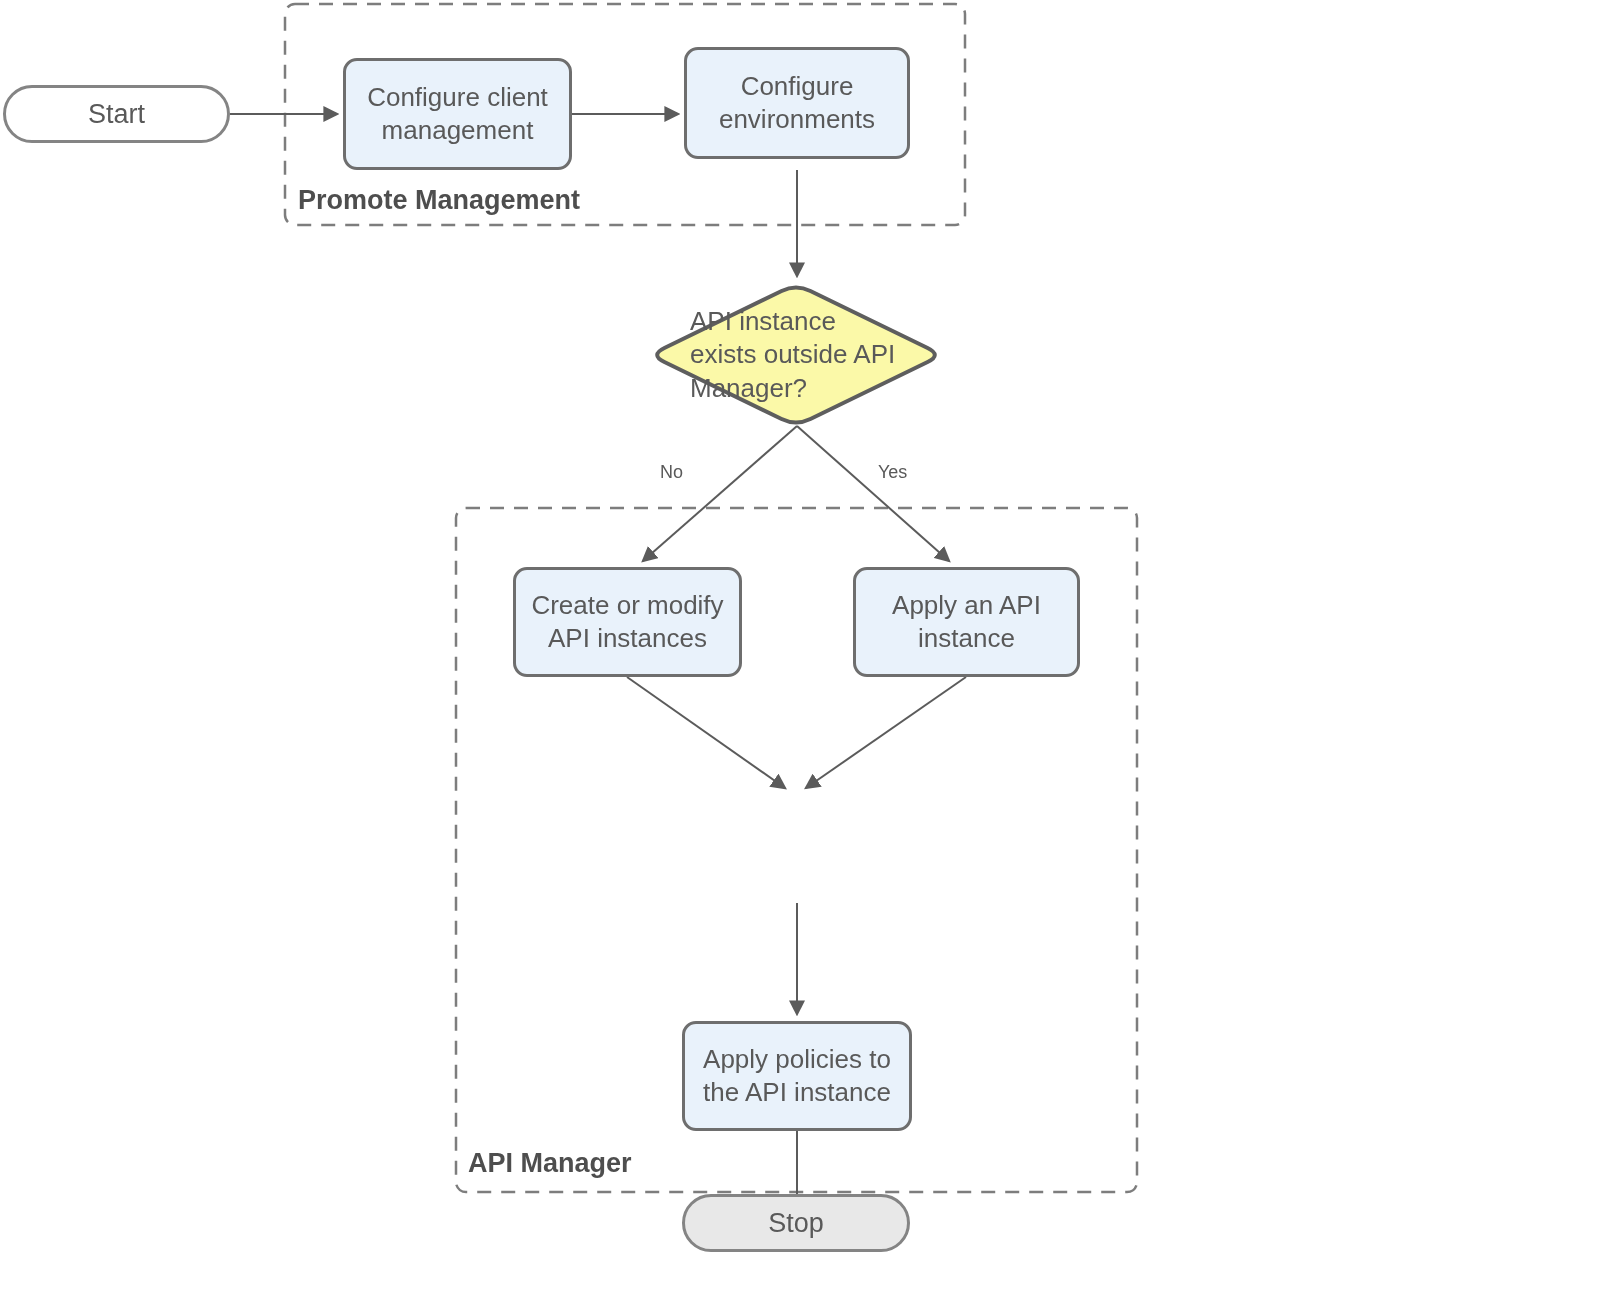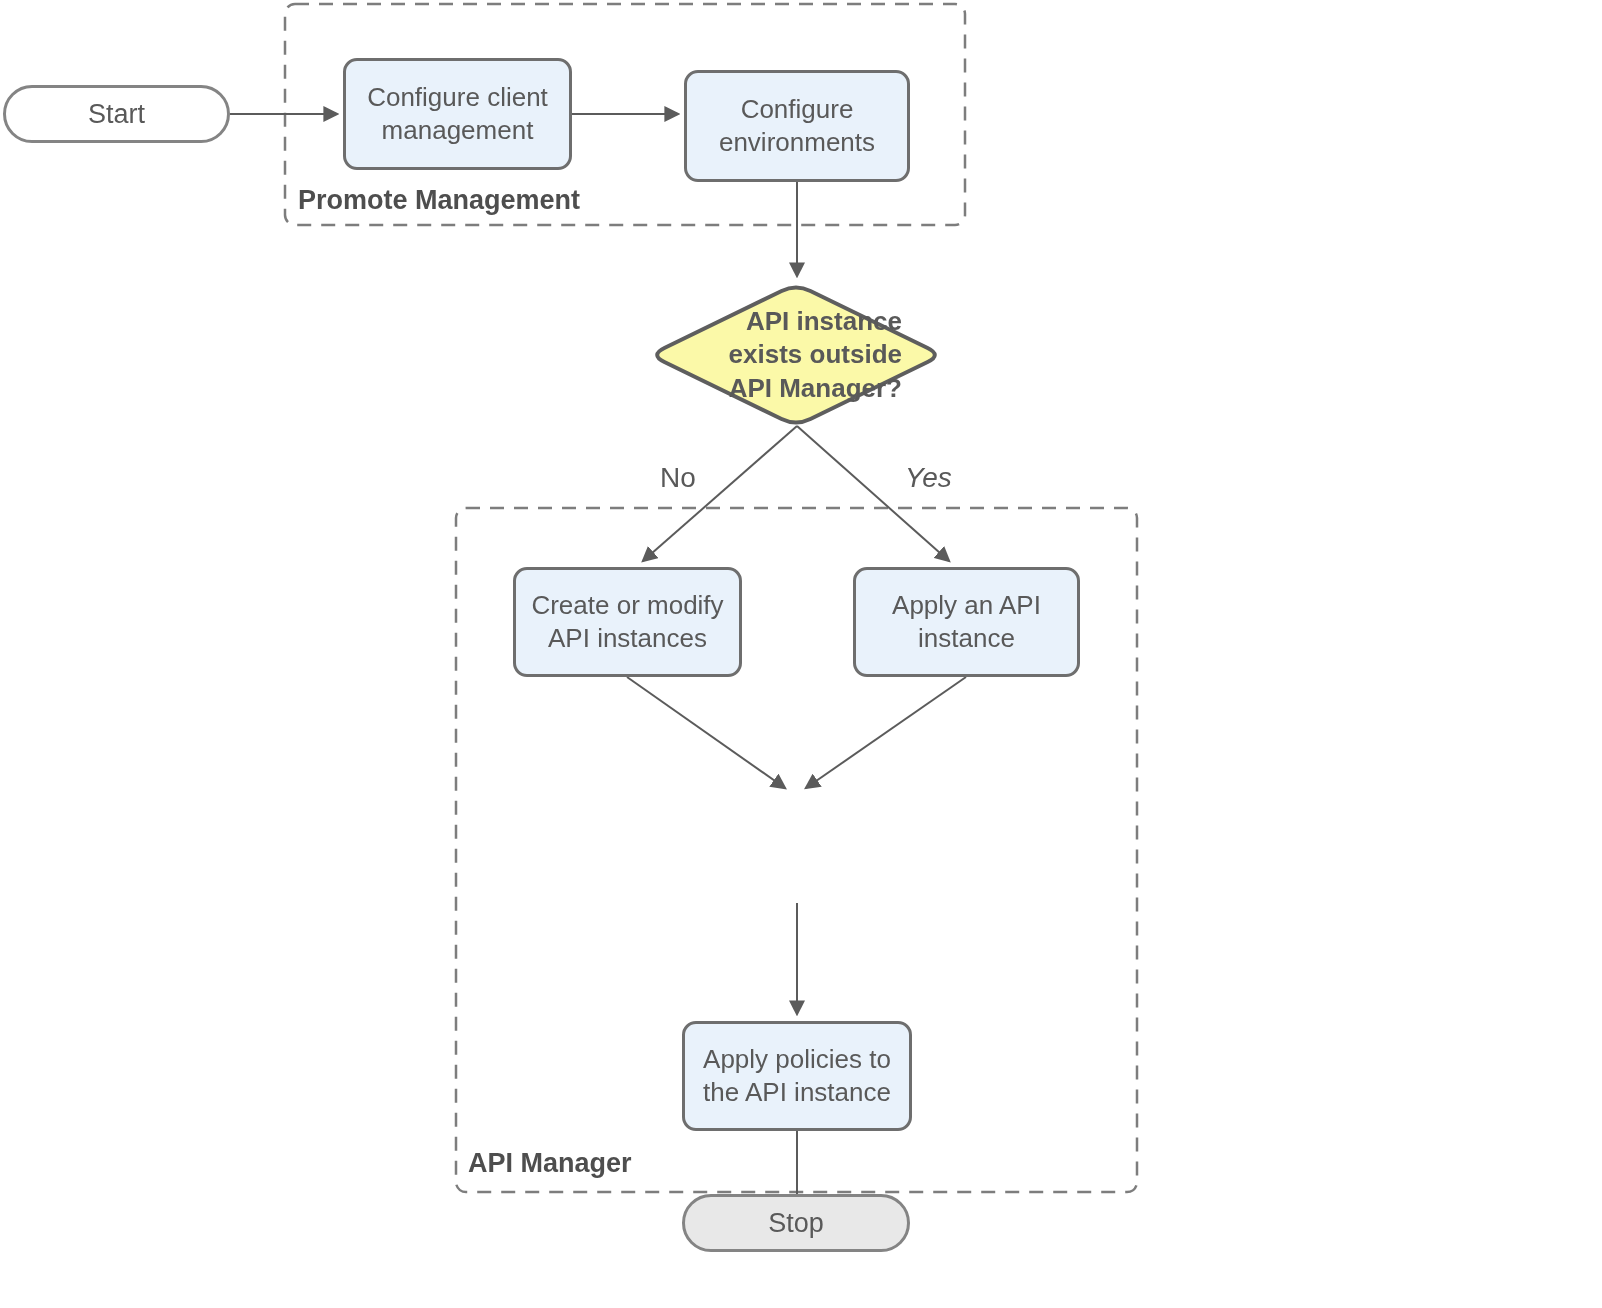--- a/index.html
+++ b/index.html
@@ -36,25 +36,24 @@
     font-size: 27px;
   }
   .start-node { background: var(--start-fill); }
   .stop-node  { background: var(--stop-fill); }
 
   .decision-label {
     position: absolute;
     display: flex;
     align-items: center;
     justify-content: center;
-    text-align: right;
+    text-align: left;
     color: var(--text);
     font-size: 26px;
     line-height: 1.28;
-    font-weight: bold;
   }
 
   .group-rect {
     fill: none;
     stroke: var(--group-border);
     stroke-width: 2.5;
     stroke-dasharray: 14 10;
   }
   .group-label {
     position: absolute;
@@ -72,21 +71,21 @@
   .diamond {
     fill: var(--decision-fill);
     stroke: var(--decision-border);
     stroke-width: 4;
     stroke-linejoin: round;
   }
   .arrowhead { fill: var(--line); }
 
   .edge-label {
     position: absolute;
-    font-size: 28px;
+    font-size: 18px;
     color: var(--text);
     white-space: nowrap;
     text-align: right;
   }
 </style>
 </head>
 <body>
 
 <div class="canvas">
 
@@ -114,30 +113,30 @@
   </svg>
 
   <div class="node terminator start-node" style="left:3px; top:85px; width:227px; height:58px;">
     <span>Start</span>
   </div>
 
   <div class="node process" style="left:343px; top:58px; width:229px; height:112px;">
     <span>Configure client management</span>
   </div>
 
-  <div class="node process" style="left:684px; top:70px; width:226px; height:112px;">
+  <div class="node process" style="left:684px; top:47px; width:226px; height:112px;">
     <span>Configure environments</span>
   </div>
 
   <div class="decision-label" style="left:690px; top:300px; width:212px; height:110px;">
     <span>API instance exists outside API Manager?</span>
   </div>
 
   <span class="edge-label" style="left:660px; top:462px;">No</span>
-  <span class="edge-label" style="left:905px; top:462px;font-style:italic;">Yes</span>
+  <span class="edge-label" style="left:878px; top:462px;">Yes</span>
 
   <div class="node process" style="left:513px; top:567px; width:229px; height:110px;align-items:center;">
     <span>Create or modify API instances</span>
   </div>
 
   <div class="node process" style="left:853px; top:567px; width:227px; height:110px;">
     <span>Apply an API instance</span>
   </div>
 
 

